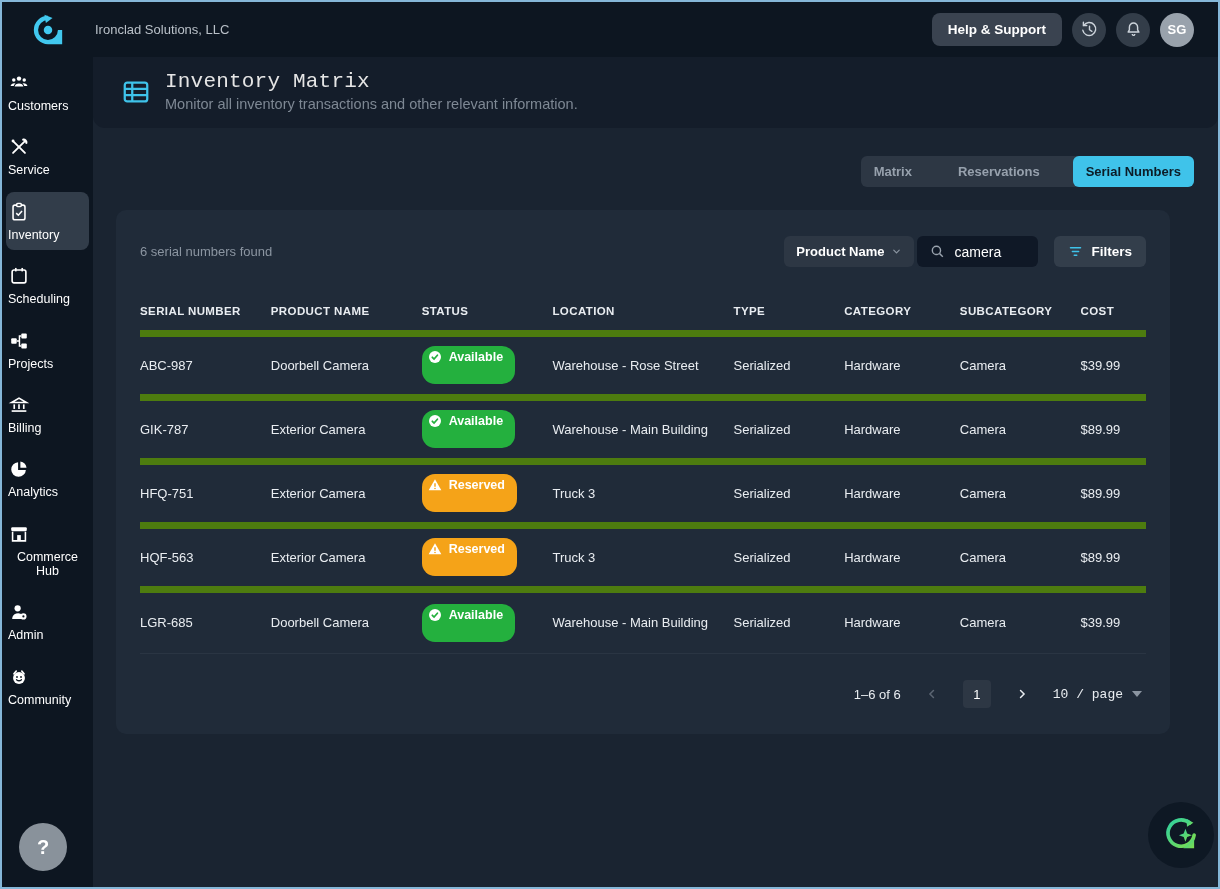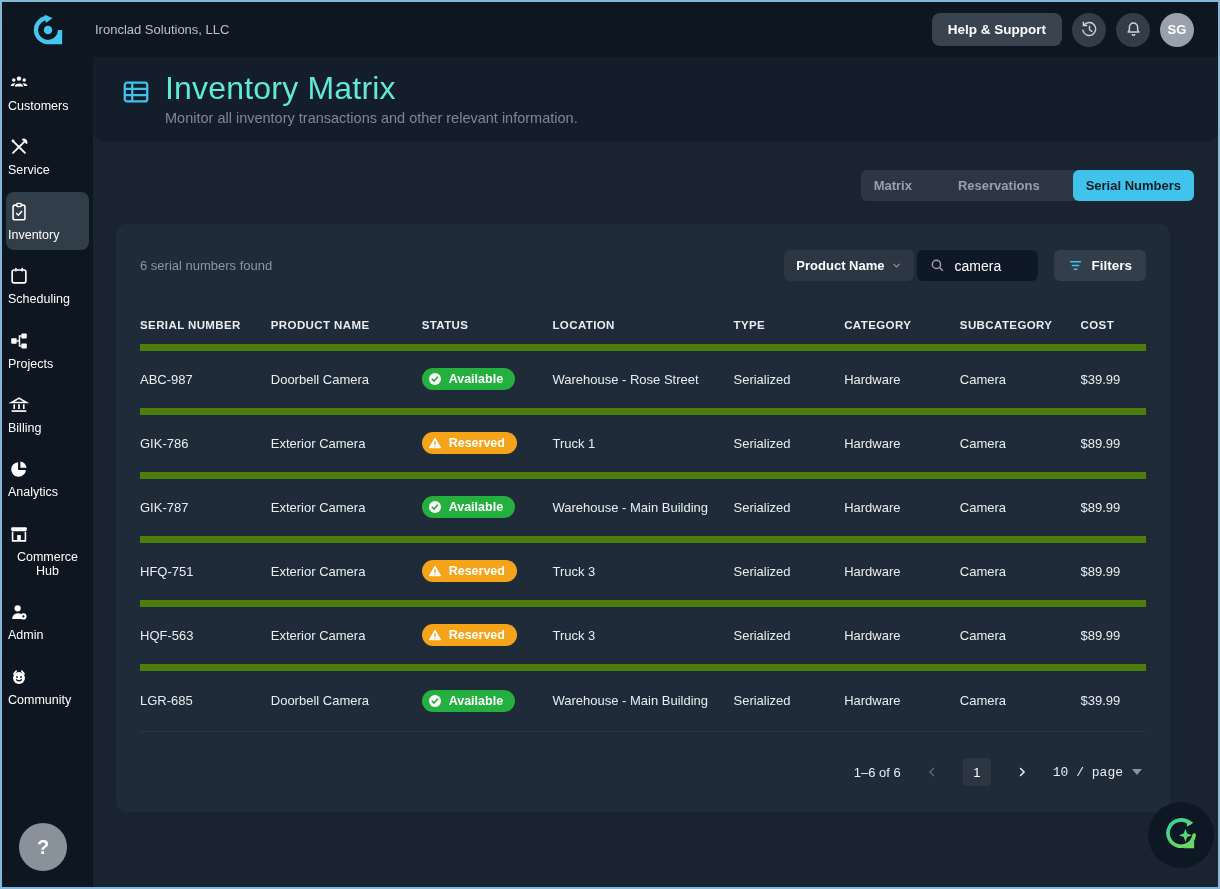--- a/index.html
+++ b/index.html
@@ -20,21 +20,21 @@
   .main { flex:1; display:flex; flex-direction:column; position:relative; background:#0d1621; }
   .topbar { height:55px; flex:0 0 55px; display:flex; align-items:center; padding:0 24px 0 2px; background:#0d1621; }
   .company { color:#b9c0c8; font-size:13px; }
   .topbar-right { margin-left:auto; display:flex; align-items:center; gap:10px; }
   .btn-help { background:#3a4350; color:#fff; font-weight:bold; font-size:13.5px; padding:9px 16px; border:none; border-radius:8px; cursor:pointer; font-family:inherit; }
   .icon-circle { width:34px; height:34px; border-radius:50%; background:#333d49; display:flex; align-items:center; justify-content:center; cursor:pointer; }
   .avatar { width:34px; height:34px; border-radius:50%; background:#99a2ac; color:#fff; font-weight:bold; font-size:13px; display:flex; align-items:center; justify-content:center; cursor:pointer; }
 
   .content { flex:1; background:#1a2431; position:relative; }
   .page-header { background:#141d2a; border-radius:0 0 12px 12px; padding:13px 24px 16px 28px; display:flex; gap:14px; align-items:flex-start; }
-  .page-title { color:#5eead4; font-size:32px; letter-spacing:.2px; }
+  .page-title { color:#e5e5e5; font-size:21px; letter-spacing:.2px;font-family:Liberation Mono, monospace; }
   .page-subtitle { color:#7e8894; font-size:14.5px; margin-top:3px; }
   .title-icon { margin-top:7px; }
 
   .tabs-row { display:flex; justify-content:flex-end; padding:28px 24px 0; }
   .tab-group { display:flex; background:#2d3744; border-radius:6px;gap:20px; }
   .tab { padding:8px 13px; font-weight:bold; font-size:13px; color:#97a1ad; cursor:pointer; border-radius:6px; white-space:nowrap; }
   .tab.active { background:#3fc3ea; color:#0c1c27; }
 
   .card { margin:23px 48px 0 23px; background:#202b39; border-radius:10px; padding-top:26px; }
   .toolbar { display:flex; align-items:center; padding:0 24px; margin-bottom:26px; }
@@ -51,21 +51,21 @@
   tbody tr { border-top:7px solid #4d7c0f; }
   th:nth-child(1),td:nth-child(1){width:13%}
   th:nth-child(2),td:nth-child(2){width:15%}
   th:nth-child(3),td:nth-child(3){width:13%}
   th:nth-child(4),td:nth-child(4){width:18%}
   th:nth-child(5),td:nth-child(5){width:11%}
   th:nth-child(6),td:nth-child(6){width:11.5%}
   th:nth-child(7),td:nth-child(7){width:12%}
   th:nth-child(8),td:nth-child(8){width:6.5%}
 
-  .pill { display:inline-flex; align-items:center; gap:6px; padding:3px 12px 3px 5px; border-radius:13px; font-weight:bold; font-size:12.5px; color:#fff; }
+  .pill { display:inline-flex; align-items:center; gap:6px; padding:3px 12px 19px 5px; border-radius:13px; font-weight:bold; font-size:12.5px; color:#fff; }
   .pill.green { background:#24b03e; }
   .pill.orange { background:#f5a318; }
 
   .pagination-divider { border-top:1px solid #2a3543; margin:0 24px; }
   .pagination { height:80px; display:flex; align-items:center; justify-content:flex-end; gap:20px; padding-right:28px; color:#e9edf1; font-size:13px; }
   .pg-chevron { background:none; border:none; cursor:pointer; display:flex; align-items:center; padding:4px; }
   .pg-page { width:28px; height:28px; background:#2d3744; border-radius:4px; border:none; color:#fff; font-size:13px; display:flex; align-items:center; justify-content:center; cursor:pointer; font-family:inherit; }
   .pg-size { display:flex; align-items:center; gap:9px; cursor:pointer;font-family:Liberation Mono, monospace; }
   .caret-down { width:0; height:0; border-left:5px solid transparent; border-right:5px solid transparent; border-top:6px solid #8b95a1; }
 
@@ -301,37 +301,20 @@
                     </svg>
                     <span>Available</span>
                   </span></td>
               <td>Warehouse - Rose Street</td>
               <td>Serialized</td>
               <td>Hardware</td>
               <td>Camera</td>
               <td>$39.99</td>
             </tr>
             <tr>
-              <td>GIK-786</td>
-              <td>Exterior Camera</td>
-              <td><span class="pill orange">
-                    <svg class="ic-warn" width="16" height="16" viewBox="0 0 24 24">
-                      <path d="M12 3.5 L21.5 20 H2.5 Z" fill="#fff"></path>
-                      <line x1="12" y1="9.5" x2="12" y2="14.5" stroke="#f5a318" stroke-width="2.2"></line>
-                      <circle cx="12" cy="17.2" r="1.2" fill="#f5a318"></circle>
-                    </svg>
-                    <span>Reserved</span>
-                  </span></td>
-              <td>Truck 1</td>
-              <td>Serialized</td>
-              <td>Hardware</td>
-              <td>Camera</td>
-              <td>$89.99</td>
-            </tr>
-            <tr>
               <td>GIK-787</td>
               <td>Exterior Camera</td>
               <td><span class="pill green">
                     <svg class="ic-check" width="16" height="16" viewBox="0 0 24 24">
                       <circle cx="12" cy="12" r="9" fill="#fff"></circle>
                       <path d="M8 12.4 l2.6 2.6 5-5.6" stroke="#24b03e" stroke-width="2.6" fill="none" stroke-linecap="round"></path>
                     </svg>
                     <span>Available</span>
                   </span></td>
               <td>Warehouse - Main Building</td>

